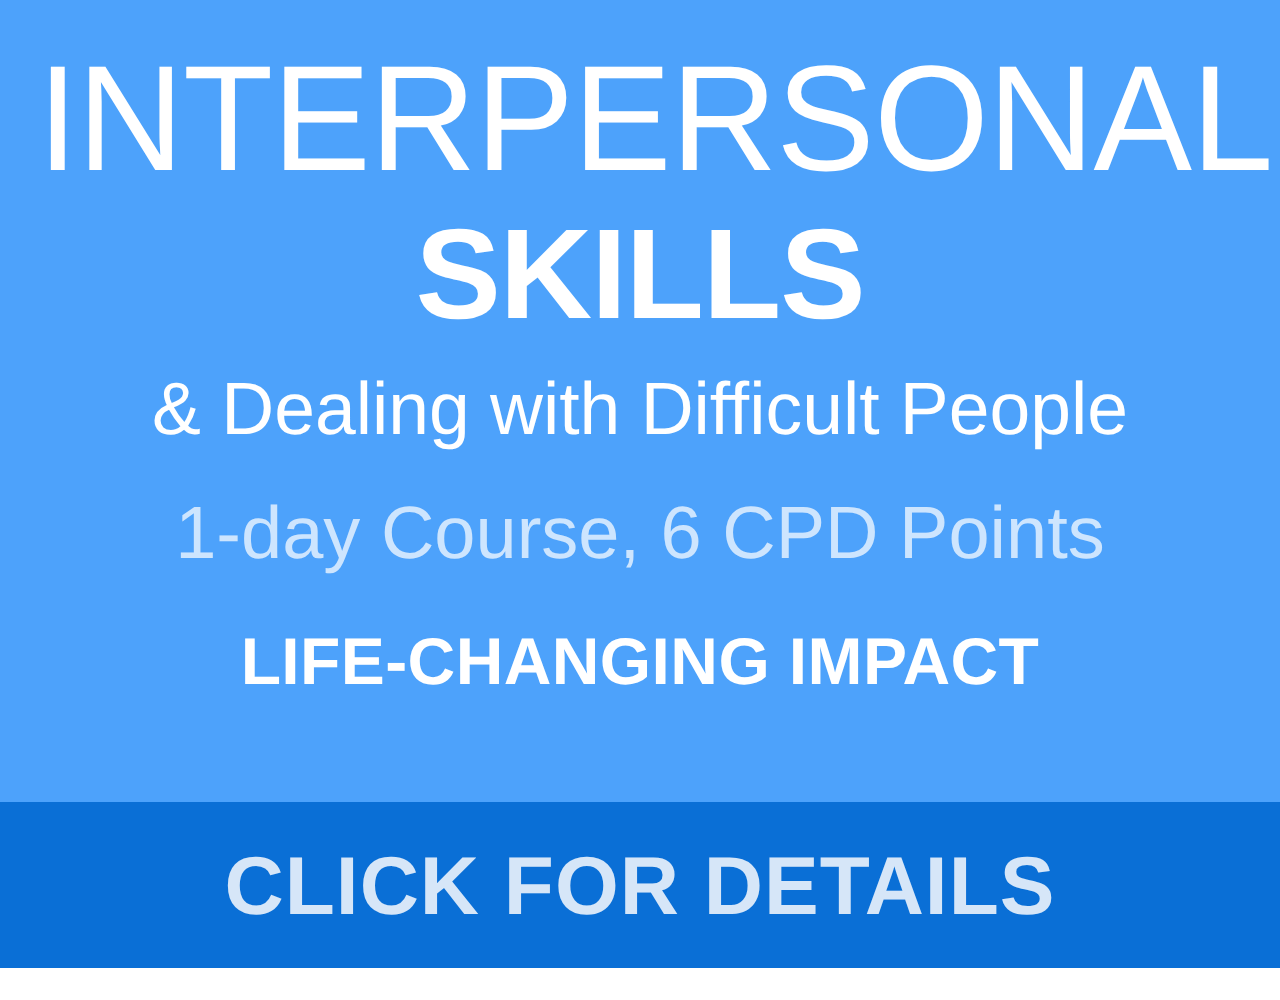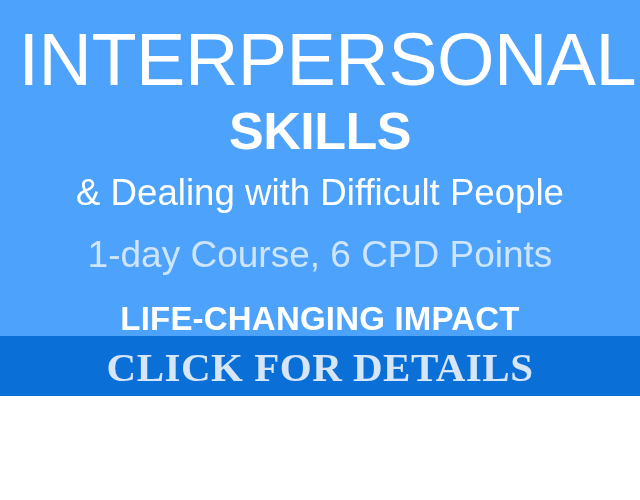--- a/index.html
+++ b/index.html
@@ -10,21 +10,21 @@
     width: 640px;
     height: 500px;
     overflow: hidden;
     font-family: "Liberation Sans", "DejaVu Sans", sans-serif;
     background: #ffffff;
   }
 
   .banner {
     position: relative;
     width: 640px;
-    height: 396px;
+    height: 484px;
     box-sizing: border-box;
     display: flex;
     flex-direction: column;
     background: #4da2fb;
     overflow: hidden;
     cursor: pointer;
   }
 
   
   .content {
@@ -56,21 +56,21 @@
 
   .headline-1 {
     font-size: 75px;
     font-weight: 400;
     letter-spacing: -0.5px;
     margin-top: 22px;
     transform: scaleX(0.985);
   }
 
   .headline-2 {
-    font-size: 52px;
+    font-size: 64px;
     font-weight: 700;
     letter-spacing: -0.5px;
     margin-top: 8px;
   }
 
   .subhead {
     display: block;
     width: 100%;
     text-align: center;
     color: #ffffff;
@@ -117,21 +117,20 @@
   
   .cta-bar {
     position: relative;
     height: 86px;
     width: 100%;
     background: #0a6fd6;
     display: flex;
     align-items: center;
     justify-content: center;
     cursor: pointer;
-    font-family: Liberation Serif, serif;
   }
 
   .cta-label {
     display: block;
     color: #d6e6f8;
     font-size: 41px;
     font-weight: 700;
     letter-spacing: 0.5px;
     line-height: 1;
     white-space: nowrap;

